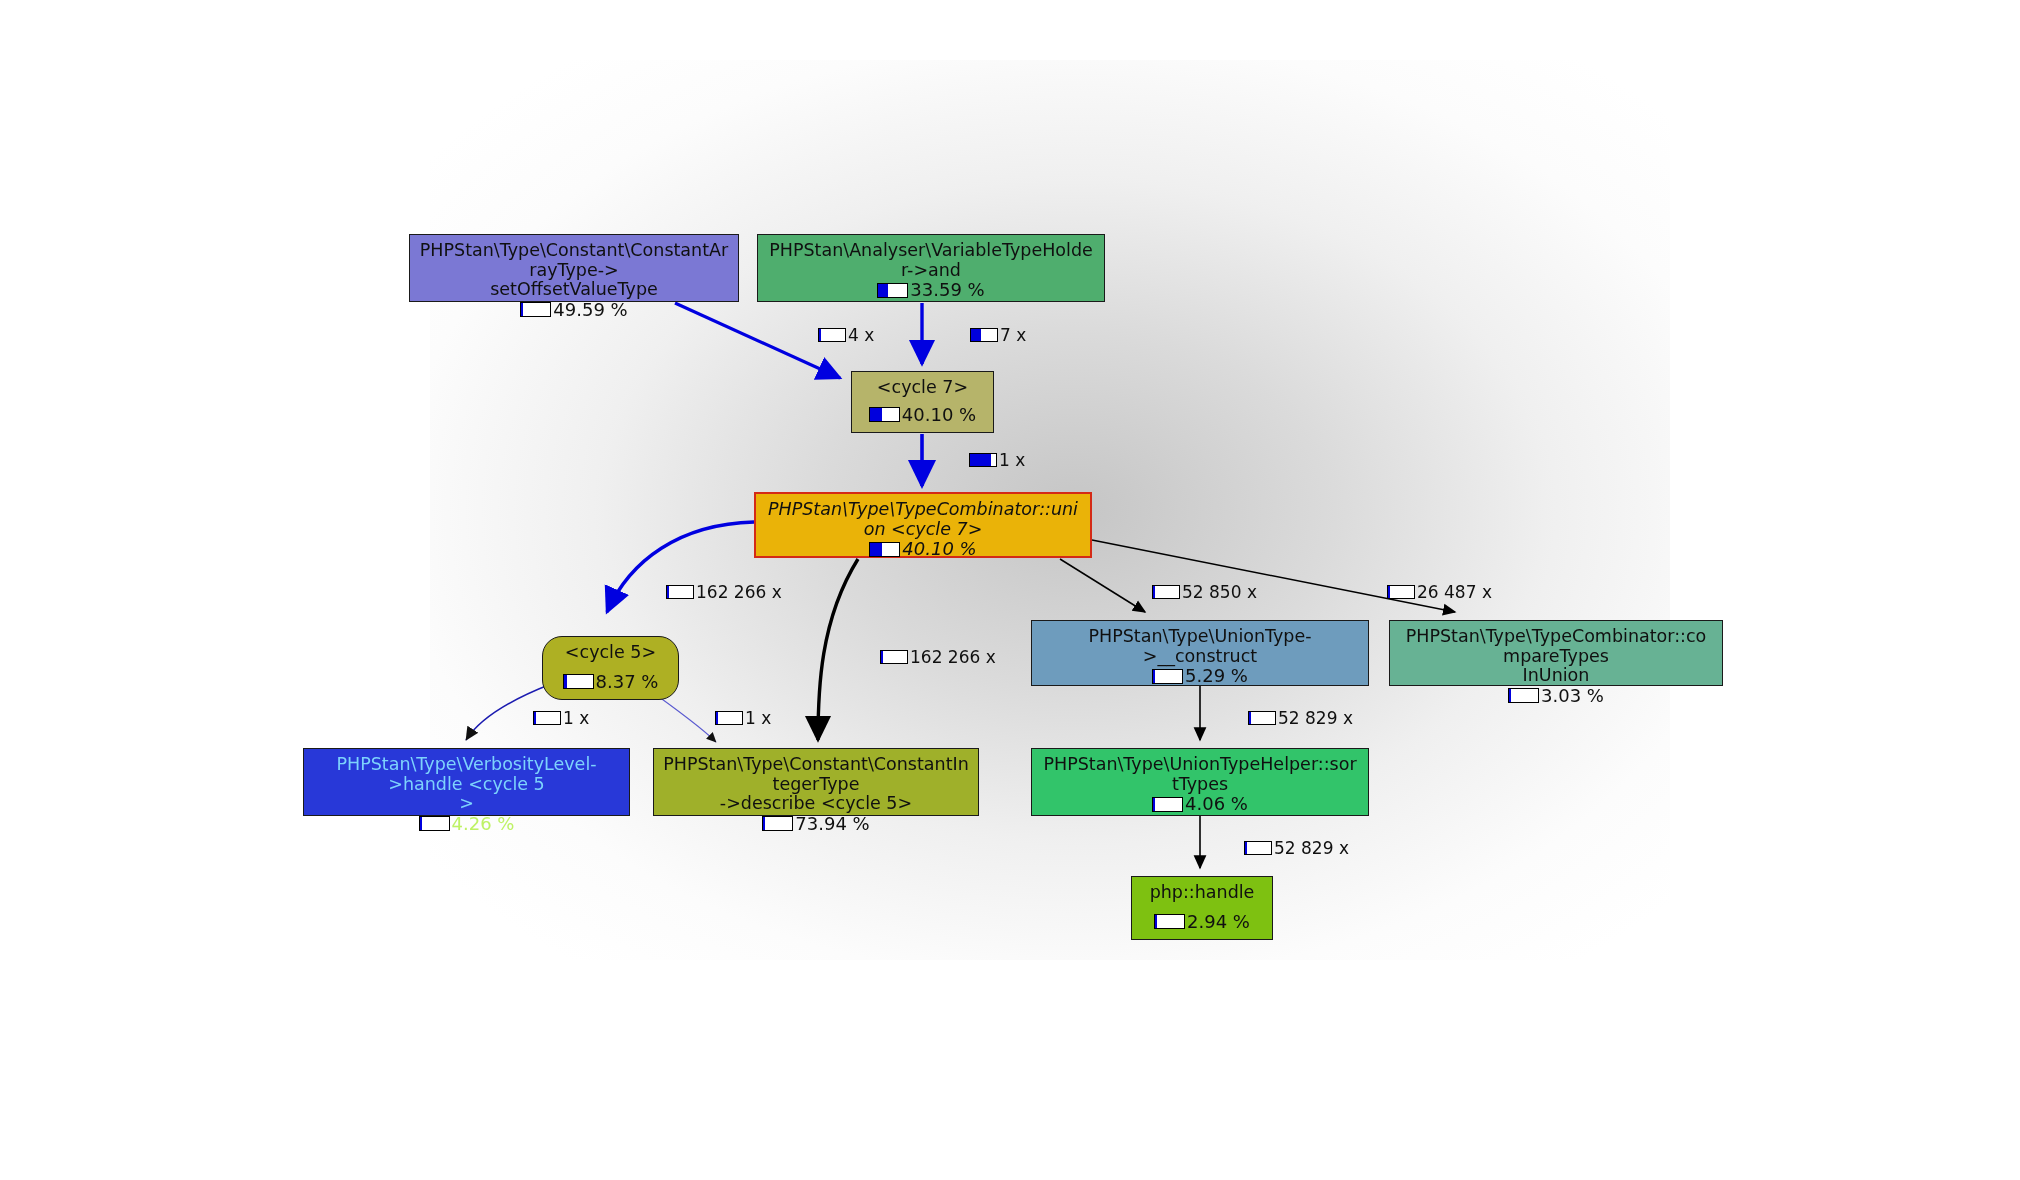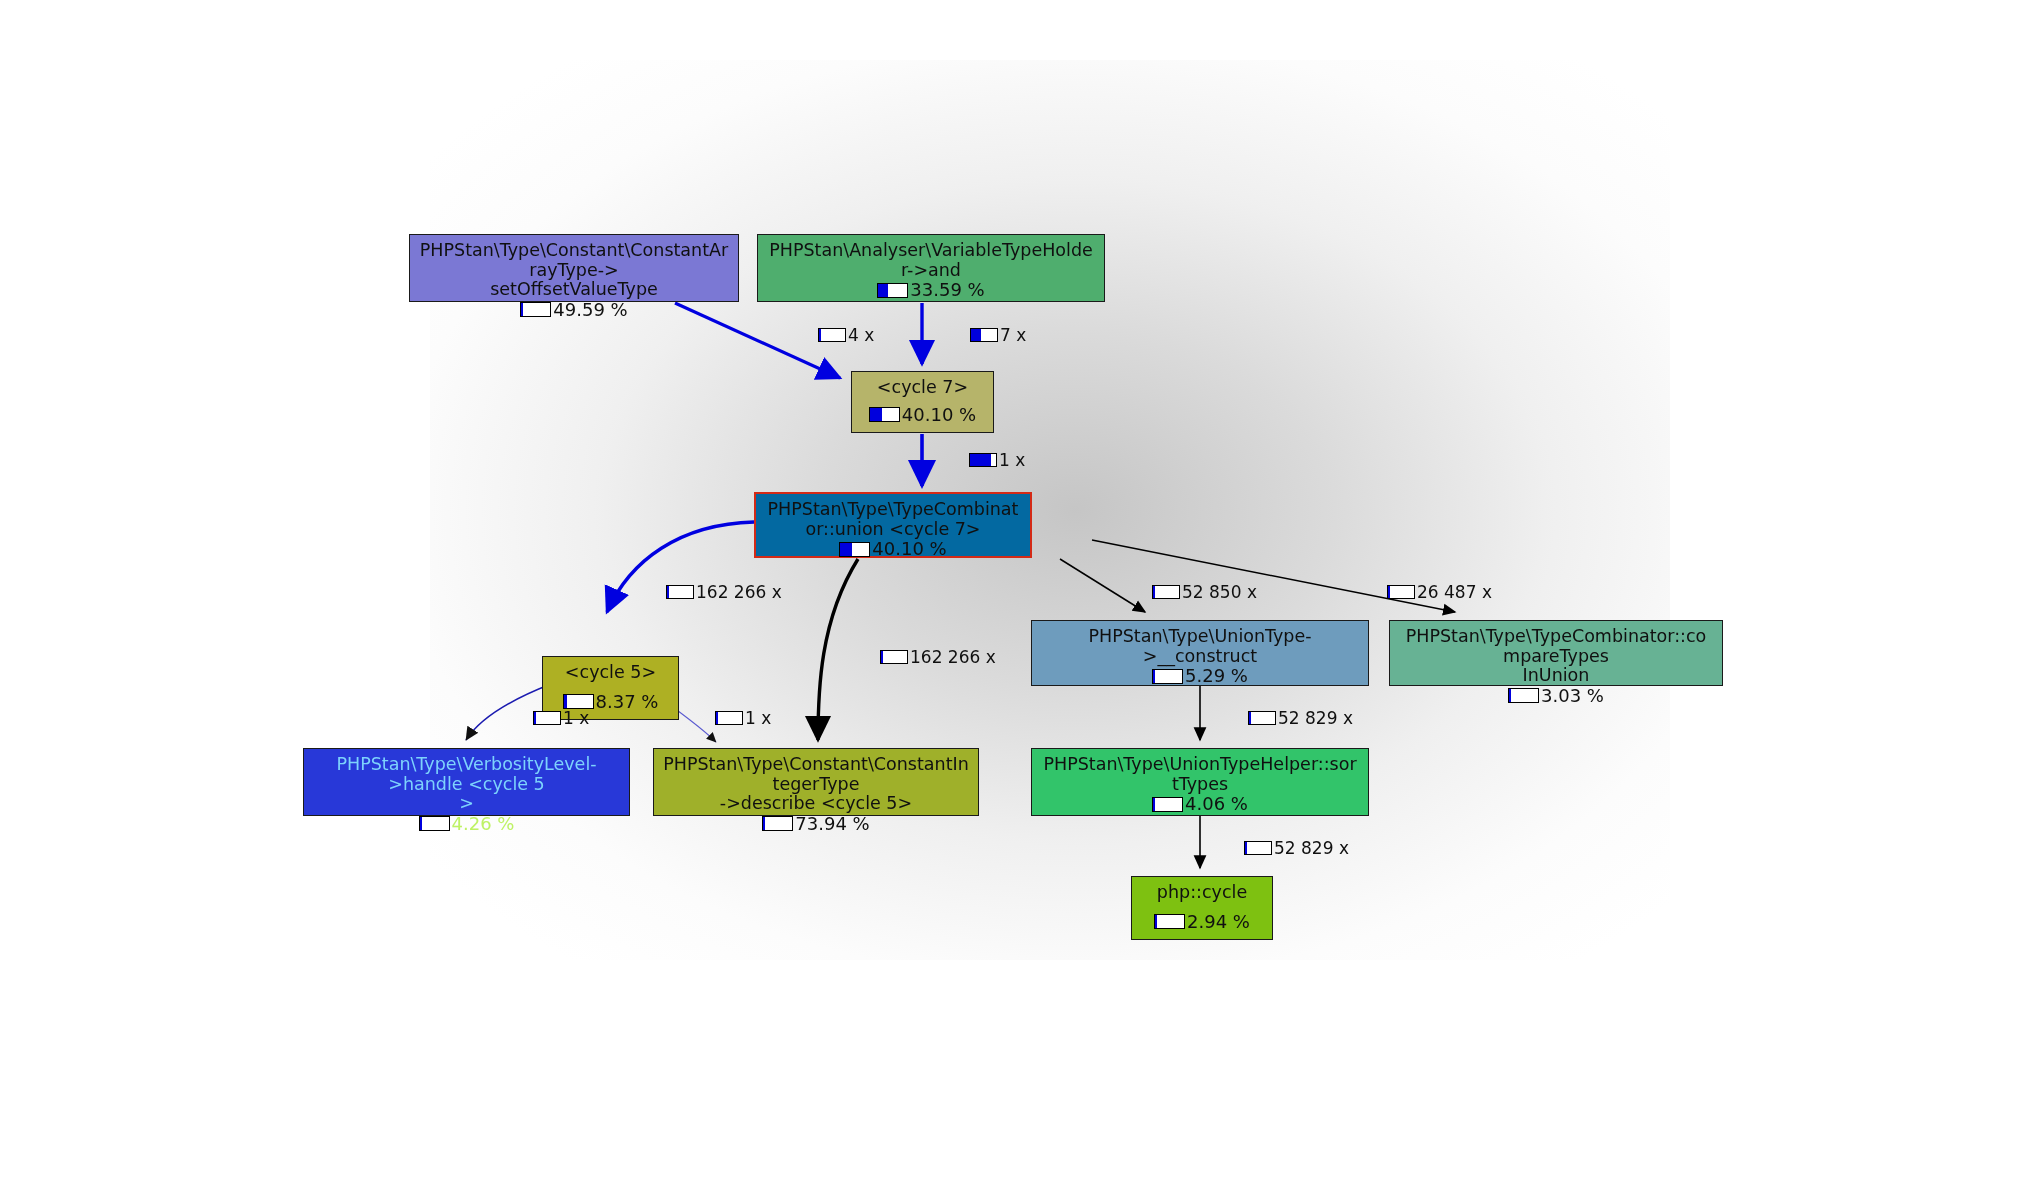--- a/index.html
+++ b/index.html
@@ -178,30 +178,30 @@
       </div>
       <div class="node" style="left: 851px; top: 371px; width: 143px; height: 62px; background: rgb(182, 180, 106); align-items: center;">
         <div class="node-label">&lt;cycle 7&gt;</div>
         <div class="metric">
           <span class="meter">
             <i style="width: 12px;"></i>
           </span>
           <span>40.10 %</span>
         </div>
       </div>
-      <div class="node selected" style="left: 754px; top: 492px; width: 278px; height: 66px; background: #0369a1;">
+      <div class="node selected" style="left: 754px; top: 492px; width: 338px; height: 66px; background: #eab308; font-style: italic;">
         <div class="node-label">PHPStan\Type\TypeCombinator::union &lt;cycle 7&gt;</div>
         <div class="metric">
           <span class="meter">
             <i style="width: 12px;"></i>
           </span>
           <span>40.10 %</span>
         </div>
       </div>
-      <div class="node" style="left: 542px; top: 656px; width: 137px; height: 64px; background: rgb(174, 176, 35);">
+      <div class="node" style="left: 542px; top: 636px; width: 137px; height: 64px; background: rgb(174, 176, 35); border-radius: 20px;">
         <div class="node-label">&lt;cycle 5&gt;</div>
         <div class="metric">
           <span class="meter">
             <i style="width: 3px;"></i>
           </span>
           <span>8.37 %</span>
         </div>
       </div>
       <div class="node" style="left: 1031px; top: 620px; width: 338px; height: 66px; background: rgb(110, 156, 189);">
         <div class="node-label">PHPStan\Type\UnionType-&gt;__construct</div>
@@ -245,21 +245,21 @@
       <div class="node" style="left: 1031px; top: 748px; width: 338px; height: 68px; background: rgb(50, 196, 106);">
         <div class="node-label">PHPStan\Type\UnionTypeHelper::sortTypes</div>
         <div class="metric">
           <span class="meter">
             <i style="width: 2px;"></i>
           </span>
           <span>4.06 %</span>
         </div>
       </div>
       <div class="node" style="left: 1131px; top: 876px; width: 142px; height: 64px; background: rgb(126, 193, 17);">
-        <div class="node-label">php::cycle</div>
+        <div class="node-label">php::handle</div>
         <div class="metric">
           <span class="meter">
             <i style="width: 2px;"></i>
           </span>
           <span>2.94 %</span>
         </div>
       </div>
     </div>
   <div id="edge-labels-layer">
       <div class="edge-label" style="left: 818px; top: 325px;">

